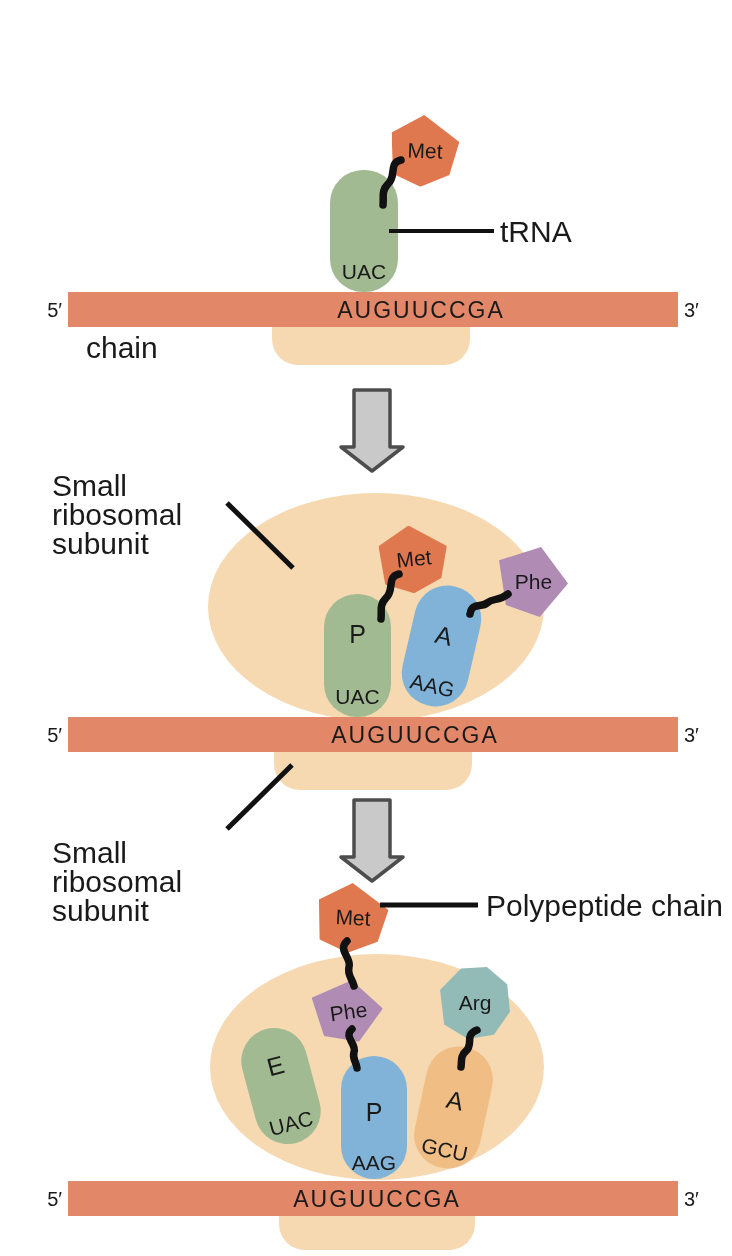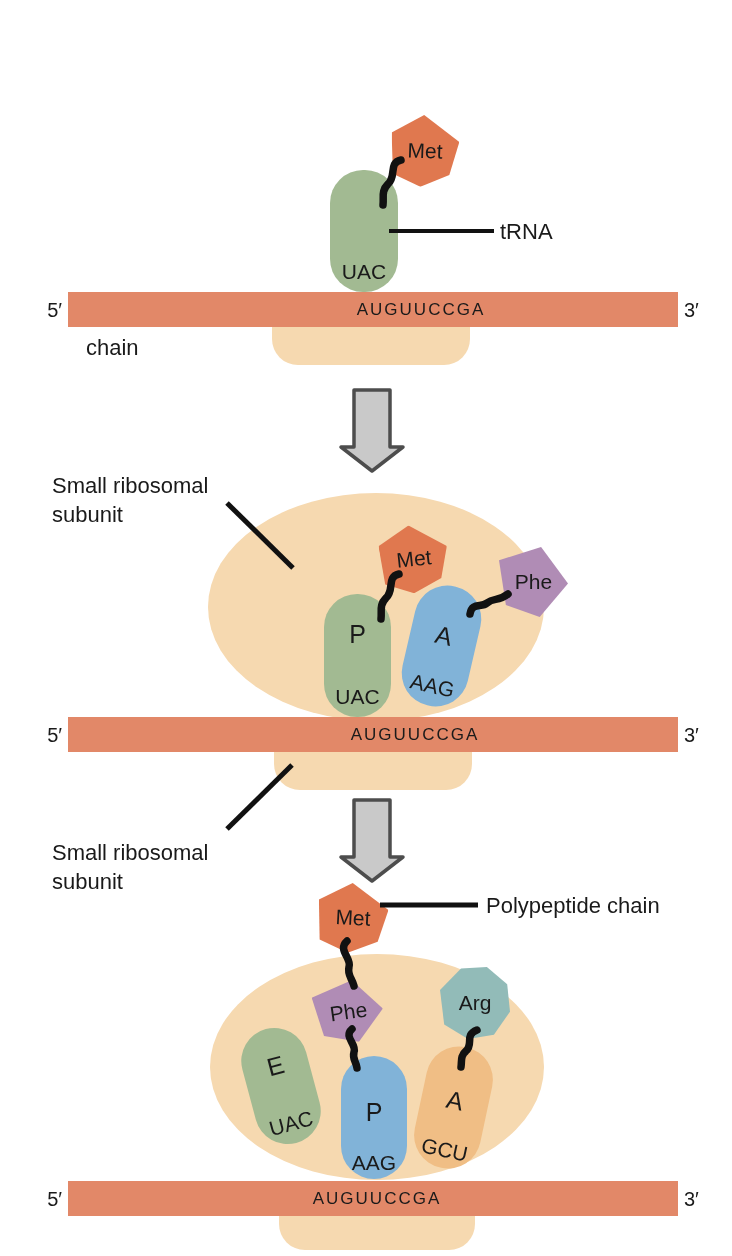--- a/index.html
+++ b/index.html
@@ -13,23 +13,23 @@
   .capsule.green{background:var(--trna-green)}
   .capsule.blue{background:var(--trna-blue)}
   .capsule.orange{background:var(--trna-orange)}
   .capsule .site{position:absolute;left:0;width:100%;text-align:center;font-size:25px}
   .capsule .anticodon{position:absolute;left:0;width:100%;text-align:center;font-size:21px;bottom:8px;white-space:nowrap}
   .hex{clip-path:polygon(47% 0%,100% 36%,87% 82%,45% 100%,4% 83%,0% 26%);background:var(--amino-met)}
   .pent{clip-path:polygon(61% 0%,100% 52%,59% 100%,10% 83%,0% 19%);background:var(--amino-phe)}
   .oct{clip-path:polygon(30% 2%,67% 0%,96% 24%,100% 62%,77% 94%,40% 100%,6% 80%,0% 32%);background:var(--amino-arg)}
   .amino-label{position:absolute;inset:0;display:flex;align-items:center;justify-content:center;font-size:21px}
   .mrna-bar{position:absolute;background:var(--mrna-strand)}
-  .codons{position:absolute;top:50%;transform:translate(-50%,-50%);font-size:17px;letter-spacing:2px;white-space:nowrap}
+  .codons{position:absolute;top:50%;transform:translate(-50%,-50%);font-size:23px;letter-spacing:2px;white-space:nowrap}
   .prime{position:absolute;font-size:20px}
-  .label{position:absolute;font-size:22px;line-height:29px}
+  .label{position:absolute;font-size:30px;line-height:29px}
   svg.overlay{position:absolute;left:0;top:0;pointer-events:none}
   .squiggle{fill:none;stroke:var(--connector);stroke-width:7.5;stroke-linecap:round}
   .pointer{stroke:var(--connector)}
   .step-arrow{fill:var(--arrow-fill);stroke:var(--arrow-stroke);stroke-width:3.5;stroke-linejoin:round}
 </style>
 </head>
 <body>
 
 <div class="canvas">
 

